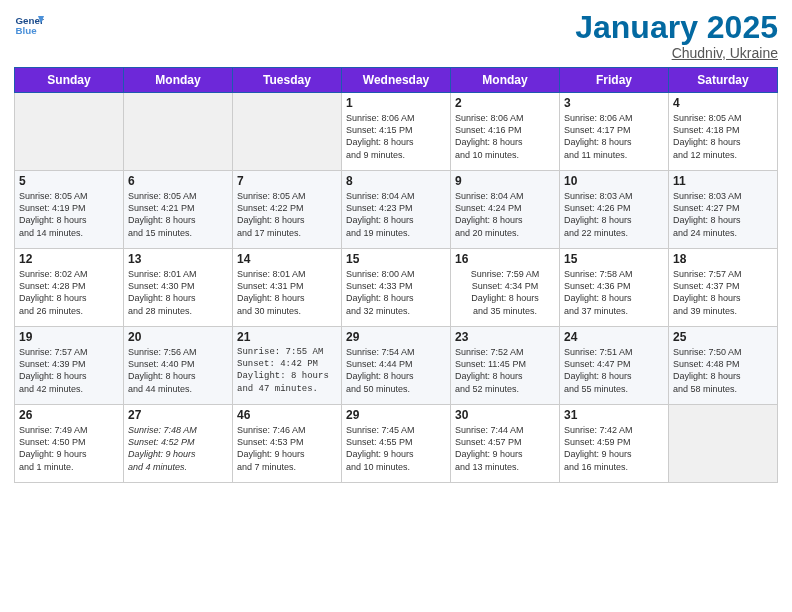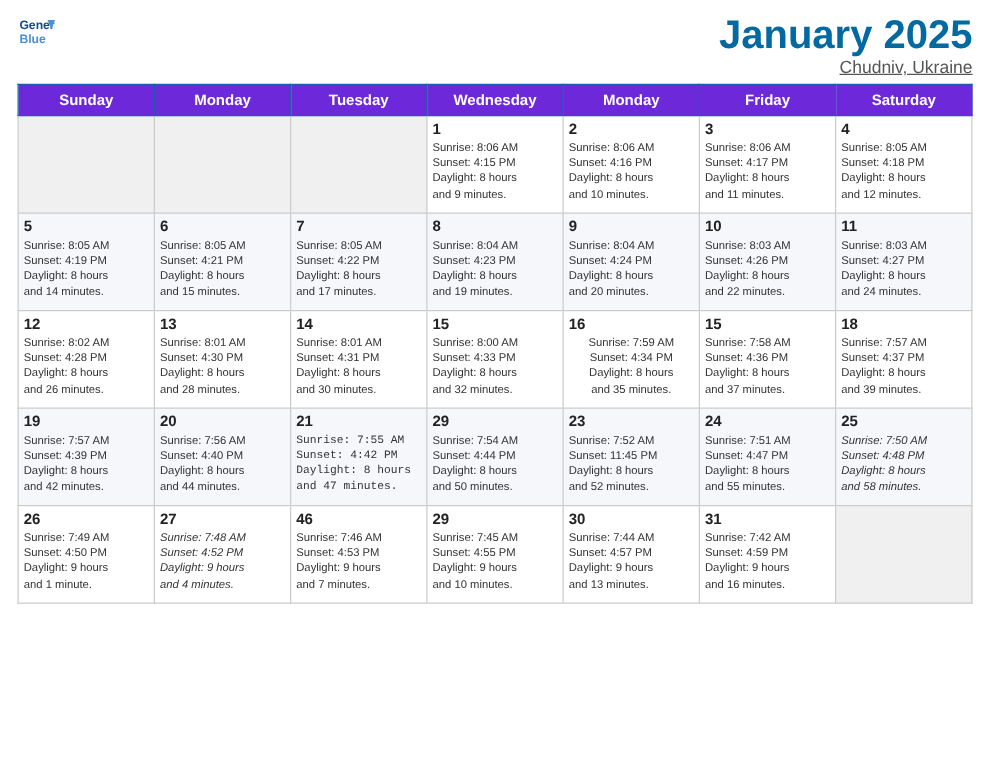--- a/index.html
+++ b/index.html
@@ -295,21 +295,21 @@
           </td>
           <td>
             <span class="day-num">24</span>
             <div class="day-info" style="white-space: pre-line;">Sunrise: 7:51 AM
 Sunset: 4:47 PM
 Daylight: 8 hours
 and 55 minutes.</div>
           </td>
           <td>
             <span class="day-num">25</span>
-            <div class="day-info" style="white-space: pre-line; font-style: italic;">Sunrise: 7:50 AM
+            <div class="day-info" style="white-space: pre-line;">Sunrise: 7:50 AM
 Sunset: 4:48 PM
 Daylight: 8 hours
 and 58 minutes.</div>
           </td>
         </tr>
         <tr>
           <td>
             <span class="day-num">26</span>
             <div class="day-info" style="white-space: pre-line;">Sunrise: 7:49 AM
 Sunset: 4:50 PM

